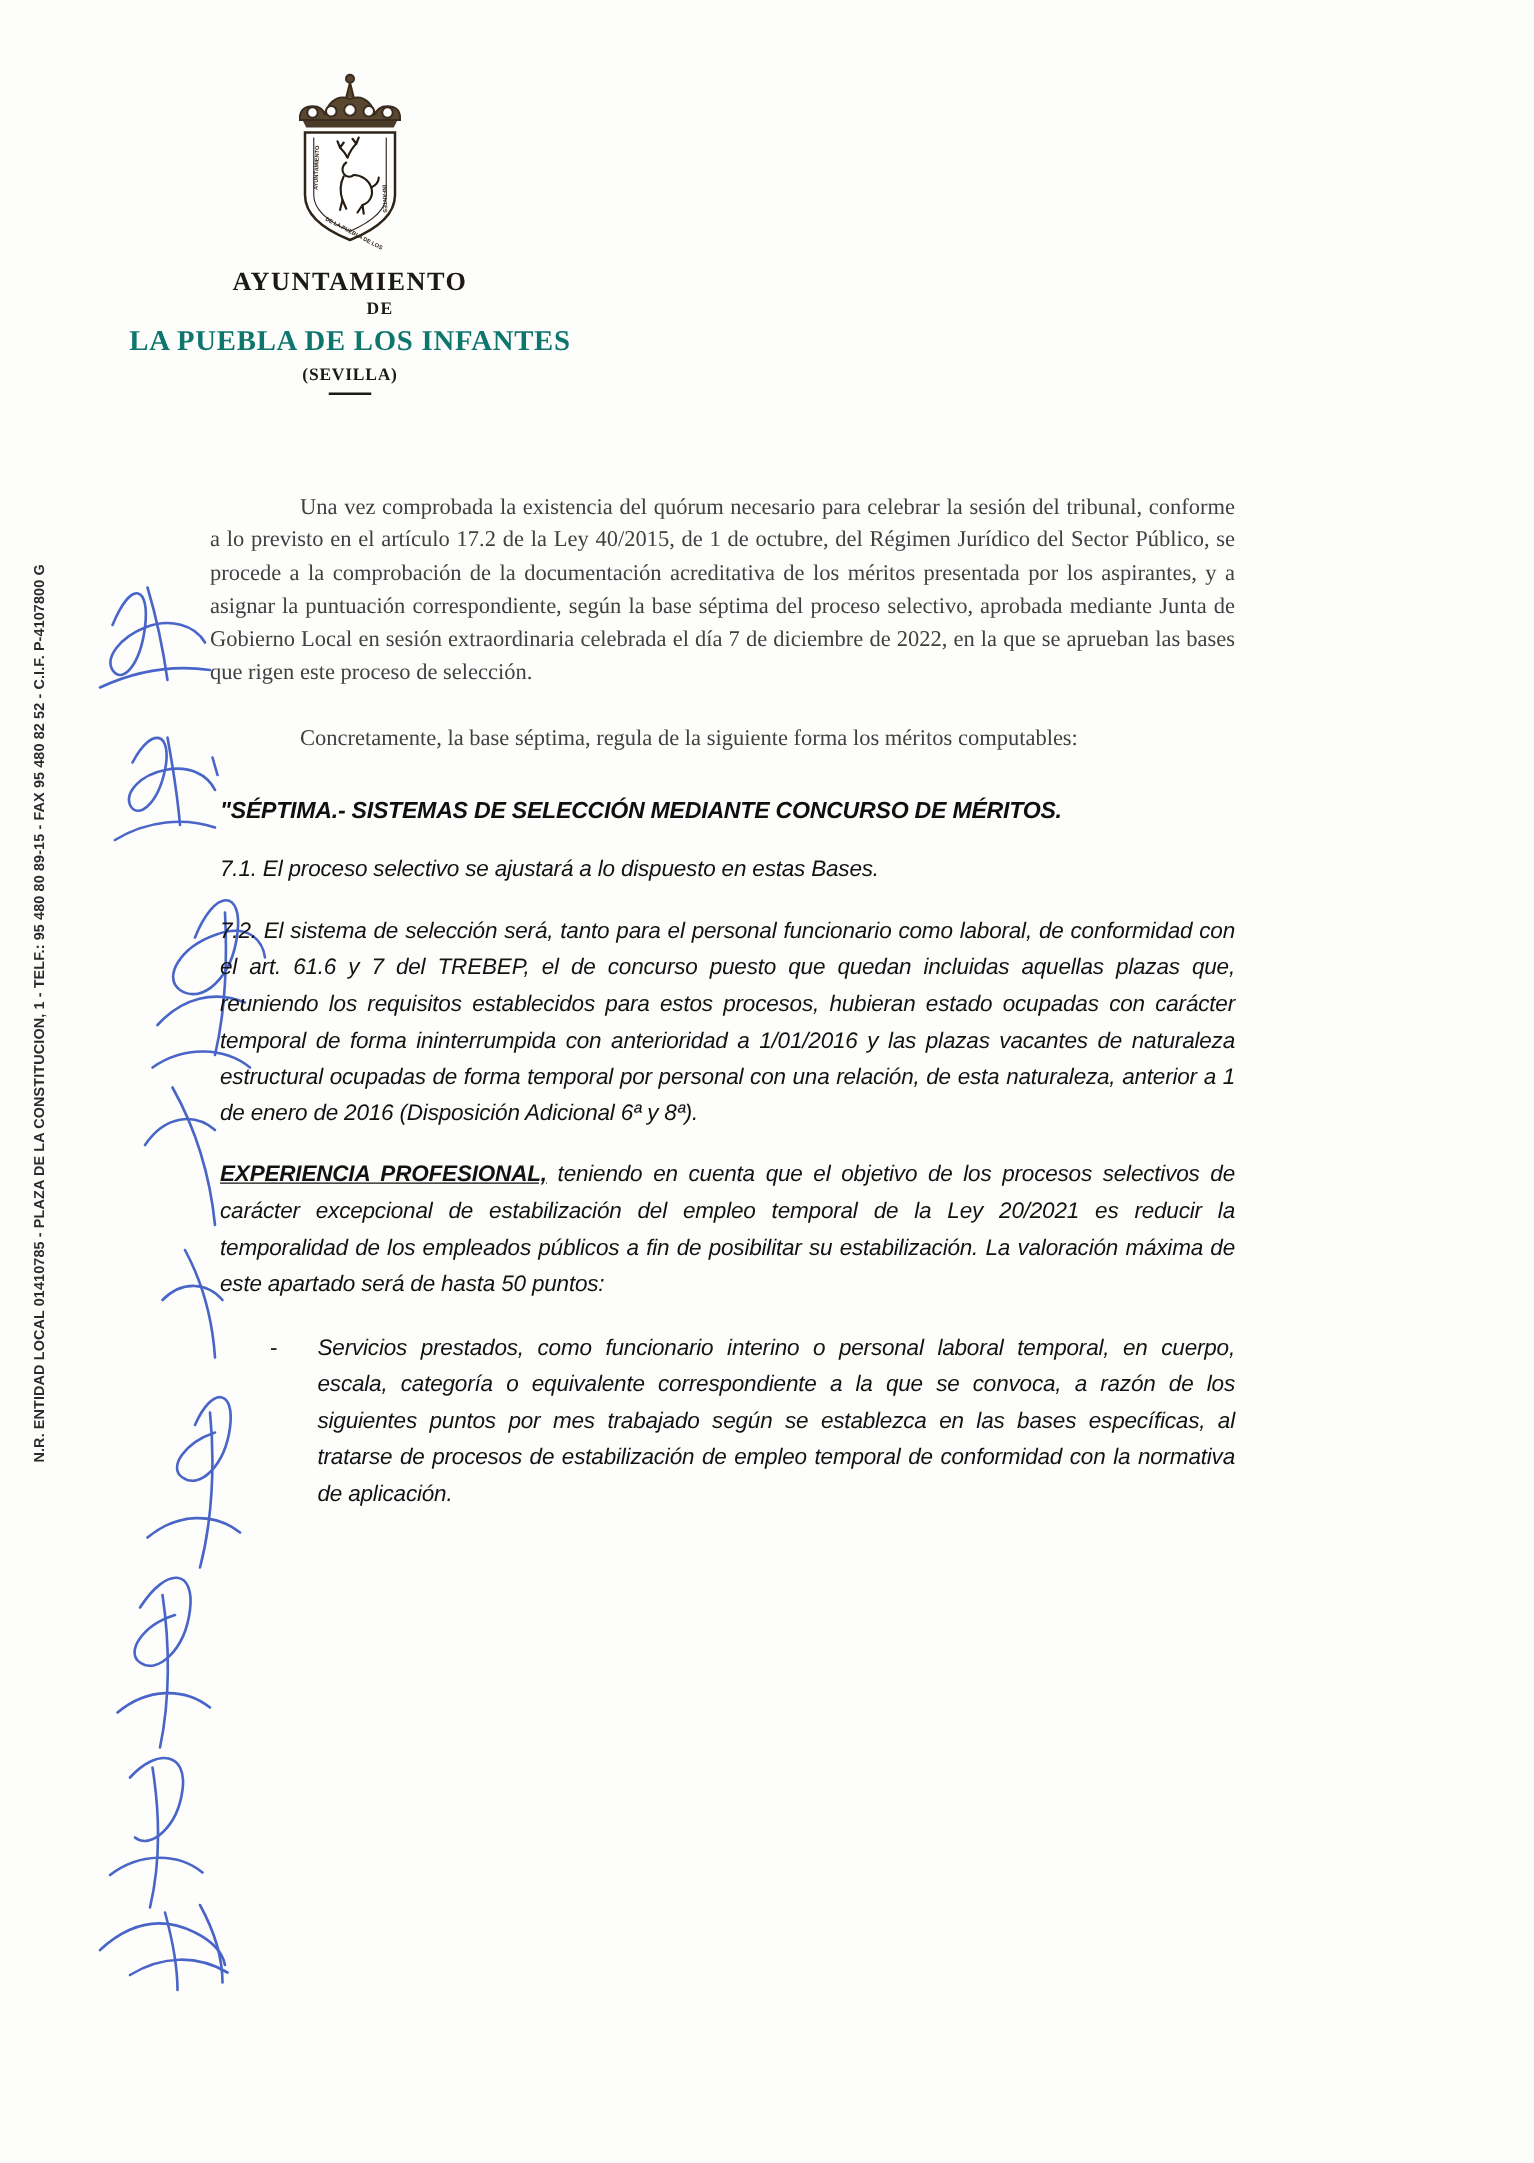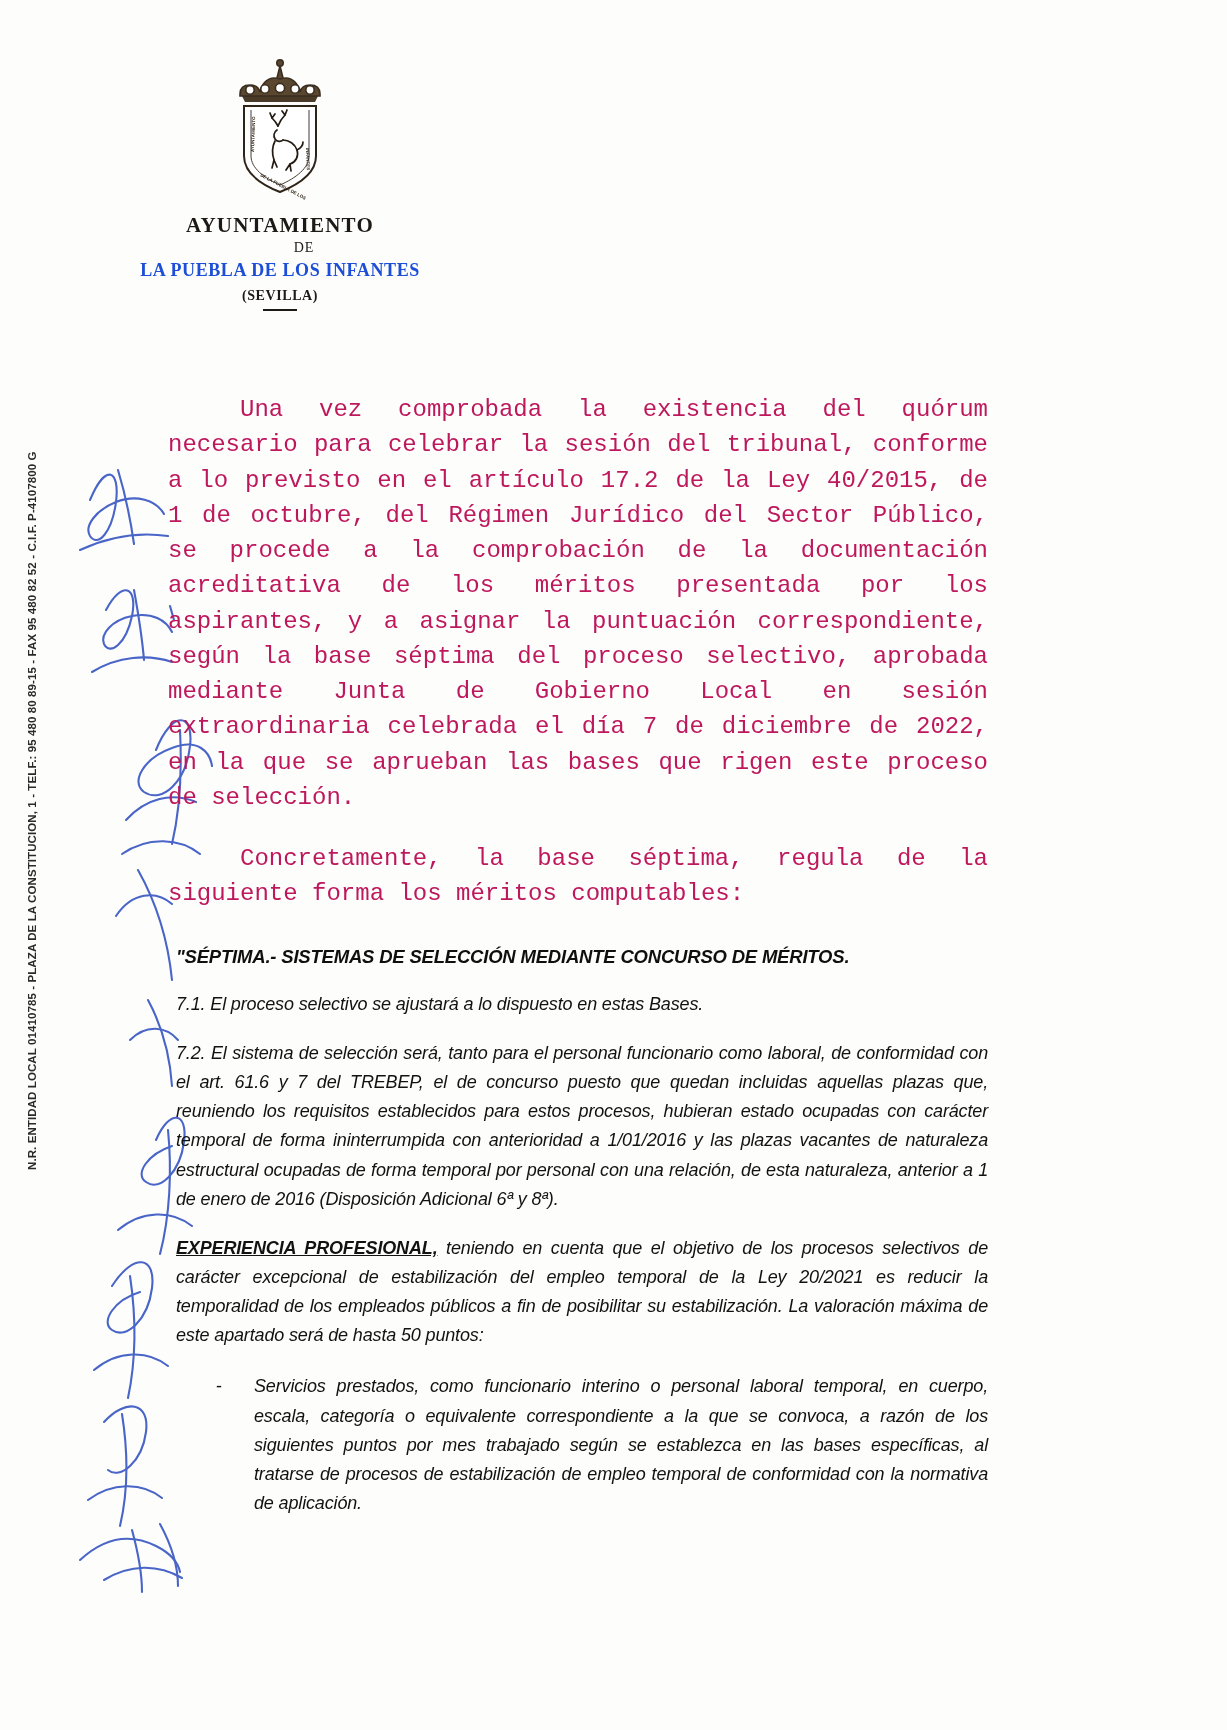--- a/index.html
+++ b/index.html
@@ -55,32 +55,32 @@
     font-family: "Liberation Serif", serif;
     font-size: 21px;
     font-weight: 700;
     letter-spacing: 1.2px;
     color: #1d1a16;
     line-height: 1.05;
   }
   .lh-line2 {
     font-family: "Liberation Serif", serif;
     font-size: 14px;
-    font-weight: 400;
+    font-weight: 700;
     letter-spacing: 1px;
     color: #1d1a16;
     margin-top: 4px;
     margin-left: 48px;
   }
   .lh-line3 {
     font-family: "Liberation Serif", serif;
-    font-size: 18px;
+    font-size: 23px;
     font-weight: 700;
     letter-spacing: 0.6px;
-    color: #1d4ed8;
+    color: #0f766e;
     margin-top: 4px;
   }
   .lh-line4 {
     font-family: "Liberation Serif", serif;
     font-size: 14px;
     font-weight: 700;
     letter-spacing: 0.6px;
     color: #1d1a16;
     margin-top: 7px;
   }
@@ -92,27 +92,27 @@
   }
 
   
   .body {
     position: absolute;
     left: 168px;
     top: 392px;
     width: 820px;
   }
   p.serif {
-    font-family: Liberation Mono, monospace;
-    font-size: 24px;
+    font-family: Liberation Serif, serif;
+    font-size: 18px;
     line-height: 1.47;
     text-align: justify;
     text-indent: 72px;
     margin: 0 0 26px 0;
-    color: #be185d;
+    color: #404040;
   }
   .sans-head {
     font-family: "Liberation Sans", sans-serif;
     font-style: italic;
     font-weight: 700;
     font-size: 18.5px;
     letter-spacing: -0.2px;
     margin: 34px 0 22px 8px;
     color: #0f0f0f;
   }

